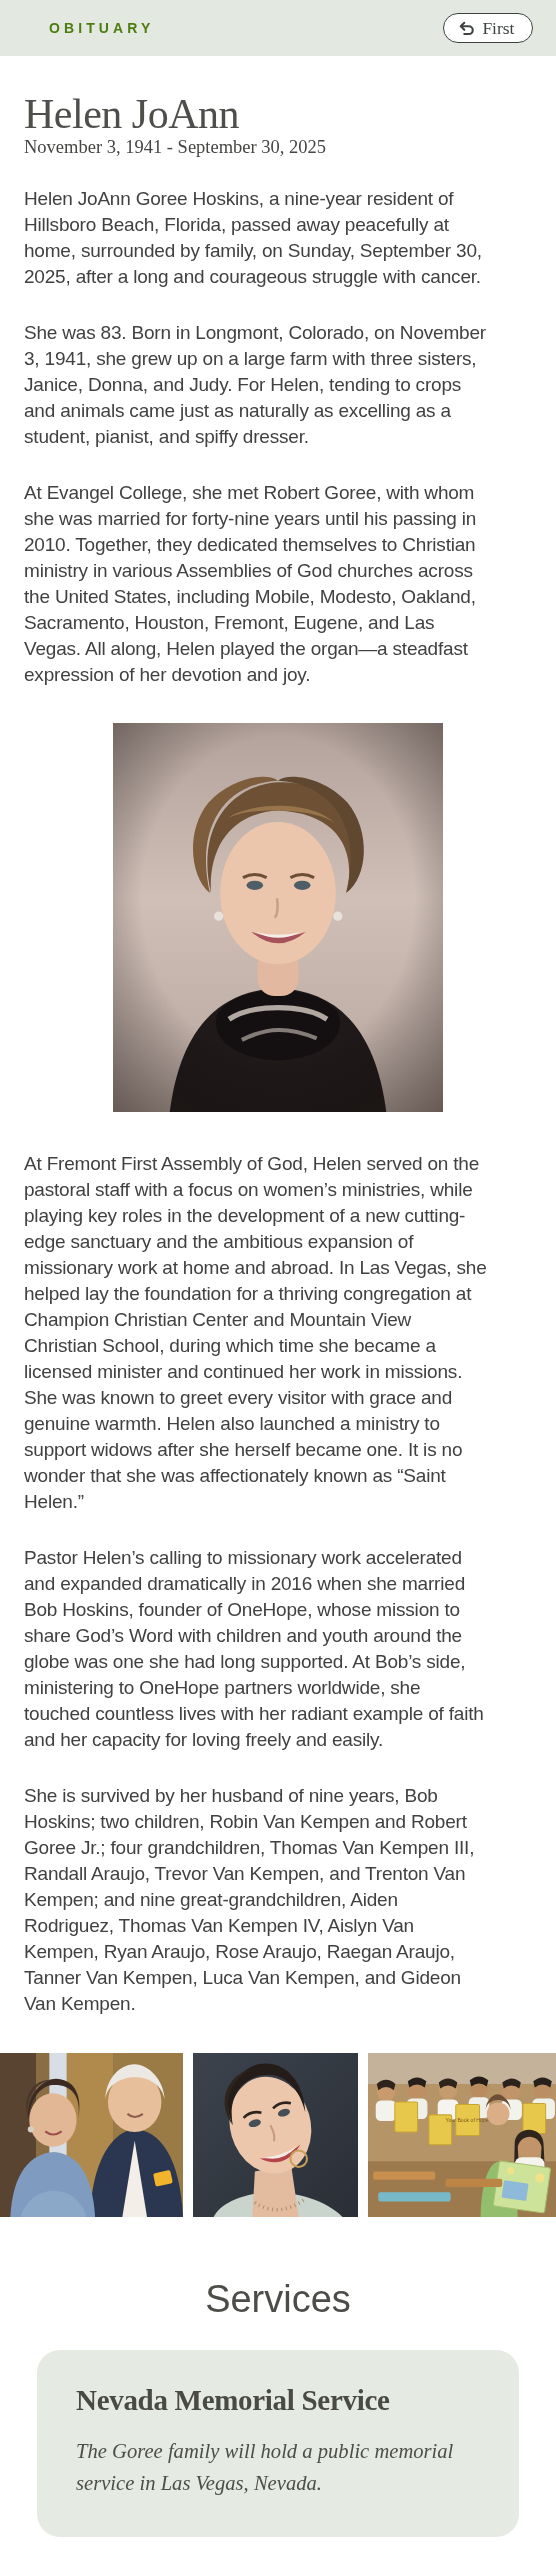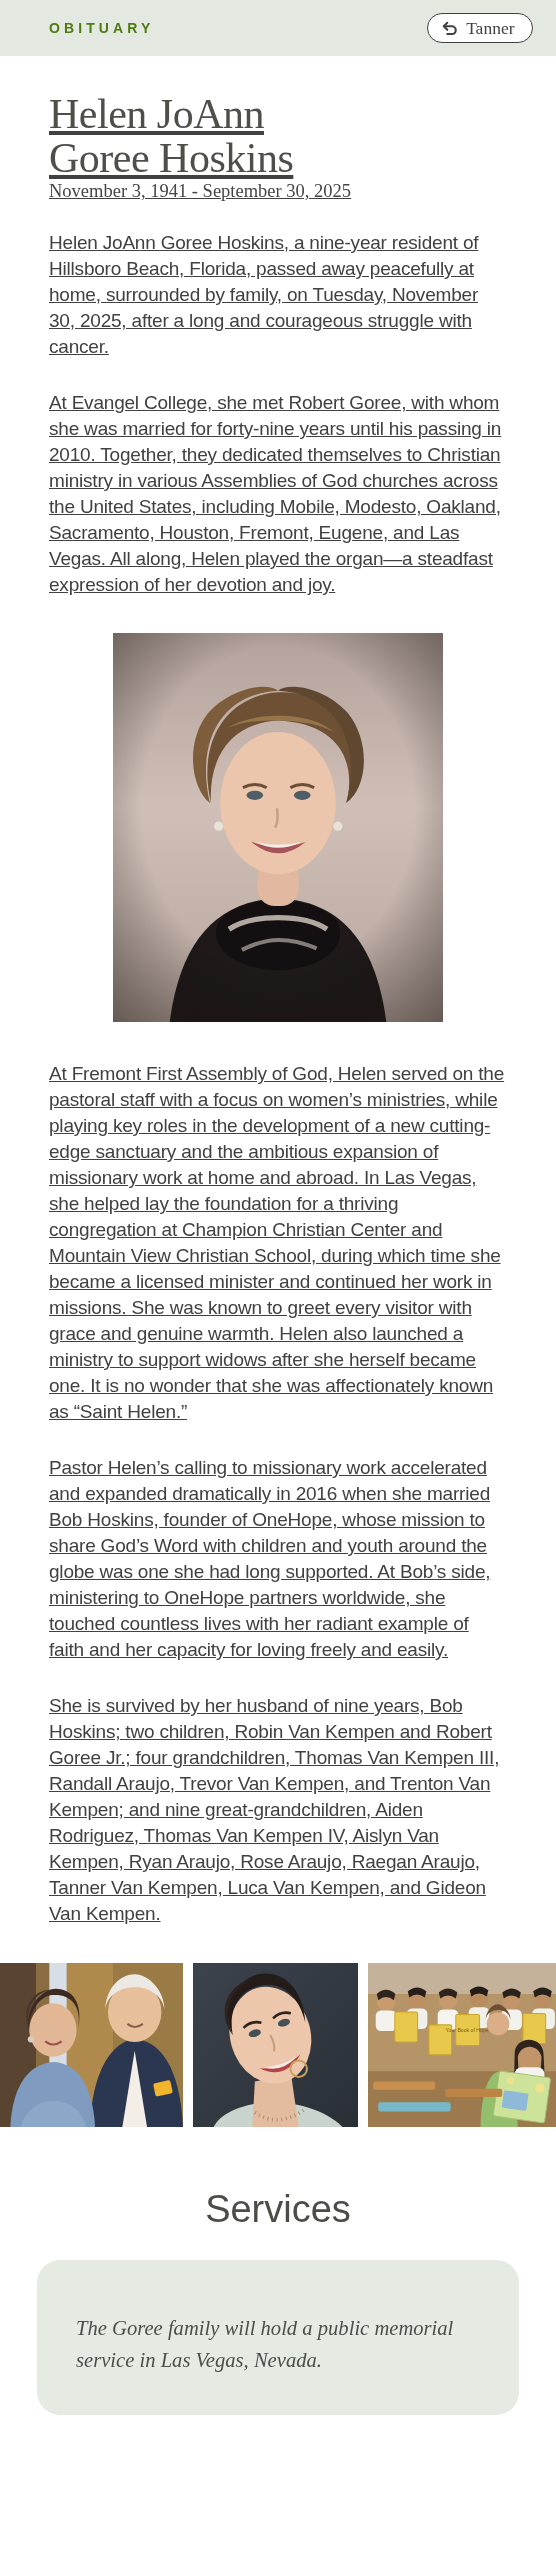--- a/index.html
+++ b/index.html
@@ -39,21 +39,21 @@
     align-items:center;
     gap:7.2px;
     cursor:pointer;
     font-family:"Liberation Serif", serif;
     font-size:17.5px;
     color:#3e433f;
   }
   .return-btn svg { width:17.5px; height:15.5px; display:block; }
 
   
-  .article { padding:0 49px;text-decoration:underline; }
+  .article { padding:0 24px; }
   .obit-title {
     margin-top:36px;
     font-family:"Liberation Serif", serif;
     font-weight:400;
     font-size:42px;
     line-height:1.05;
     color:#4e4e4b;
     letter-spacing:-0.5px;
   }
   .obit-dates {
@@ -133,33 +133,33 @@
 
 <div class="topbar">
   <div class="eyebrow">OBITUARY</div>
   <button class="return-btn">
     <span>
       <svg viewBox="0 0 24 22" fill="none">
         <path d="M8.5 2.5 L3.5 7.5 L8.5 12.5" stroke="#3e433f" stroke-width="3" stroke-linecap="round" stroke-linejoin="round"></path>
         <path d="M4.5 7.5 H15 a5.5 5.5 0 0 1 0 11 H8.5" stroke="#3e433f" stroke-width="3" stroke-linecap="round"></path>
       </svg>
     </span>
-    <span>Tanner</span>
+    <span>First</span>
   </button>
 </div>
 
 <div class="article">
   <h1 class="obit-title">
     <span>Helen JoAnn</span><br>
-    <span>Goree Hoskins</span>
   </h1>
   <div class="obit-dates">November 3, 1941 - September 30, 2025</div>
 
   <div class="body-copy">
-    <p>Helen JoAnn Goree Hoskins, a nine-year resident of Hillsboro Beach, Florida, passed away peacefully at home, surrounded by family, on Tuesday, November 30, 2025, after a long and courageous struggle with cancer.</p>
+    <p>Helen JoAnn Goree Hoskins, a nine-year resident of Hillsboro Beach, Florida, passed away peacefully at home, surrounded by family, on Sunday, September 30, 2025, after a long and courageous struggle with cancer.</p>
+    <p>She was 83. Born in Longmont, Colorado, on November 3, 1941, she grew up on a large farm with three sisters, Janice, Donna, and Judy. For Helen, tending to crops and animals came just as naturally as excelling as a student, pianist, and spiffy dresser.</p>
     <p>At Evangel College, she met Robert Goree, with whom she was married for forty-nine years until his passing in 2010. Together, they dedicated themselves to Christian ministry in various Assemblies of God churches across the United States, including Mobile, Modesto, Oakland, Sacramento, Houston, Fremont, Eugene, and Las Vegas. All along, Helen played the organ—a steadfast expression of her devotion and joy.</p>
 
     <div class="portrait-wrap">
       <svg viewBox="0 0 640 755" preserveAspectRatio="none">
         <defs>
           <linearGradient id="pbg" x1="0" y1="0" x2="0" y2="1">
             <stop offset="0" stop-color="#b3a29b"></stop>
             <stop offset="0.45" stop-color="#cfbfb7"></stop>
             <stop offset="1" stop-color="#b7a69e"></stop>
           </linearGradient>
@@ -317,16 +317,17 @@
       <rect x="10" y="230" width="120" height="16" rx="4" fill="#c98f4f"></rect>
       <rect x="150" y="244" width="110" height="16" rx="4" fill="#bd8545"></rect>
       <rect x="20" y="270" width="140" height="18" rx="4" fill="#77b9c9"></rect>
     </svg>
   </div>
 </div>
 
 <h2 class="services-heading">Services</h2>
 
 <div class="service-card">
+  <h3>Nevada Memorial Service</h3>
   <div class="service-desc">The Goree family will hold a public memorial service in Las Vegas, Nevada.</div>
 
 </div>
 
 
 </body></html>

